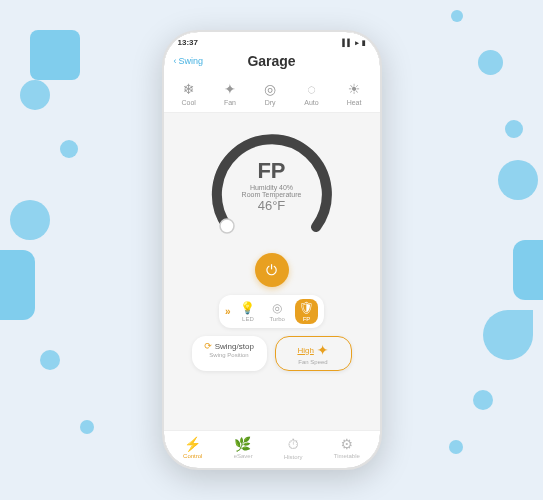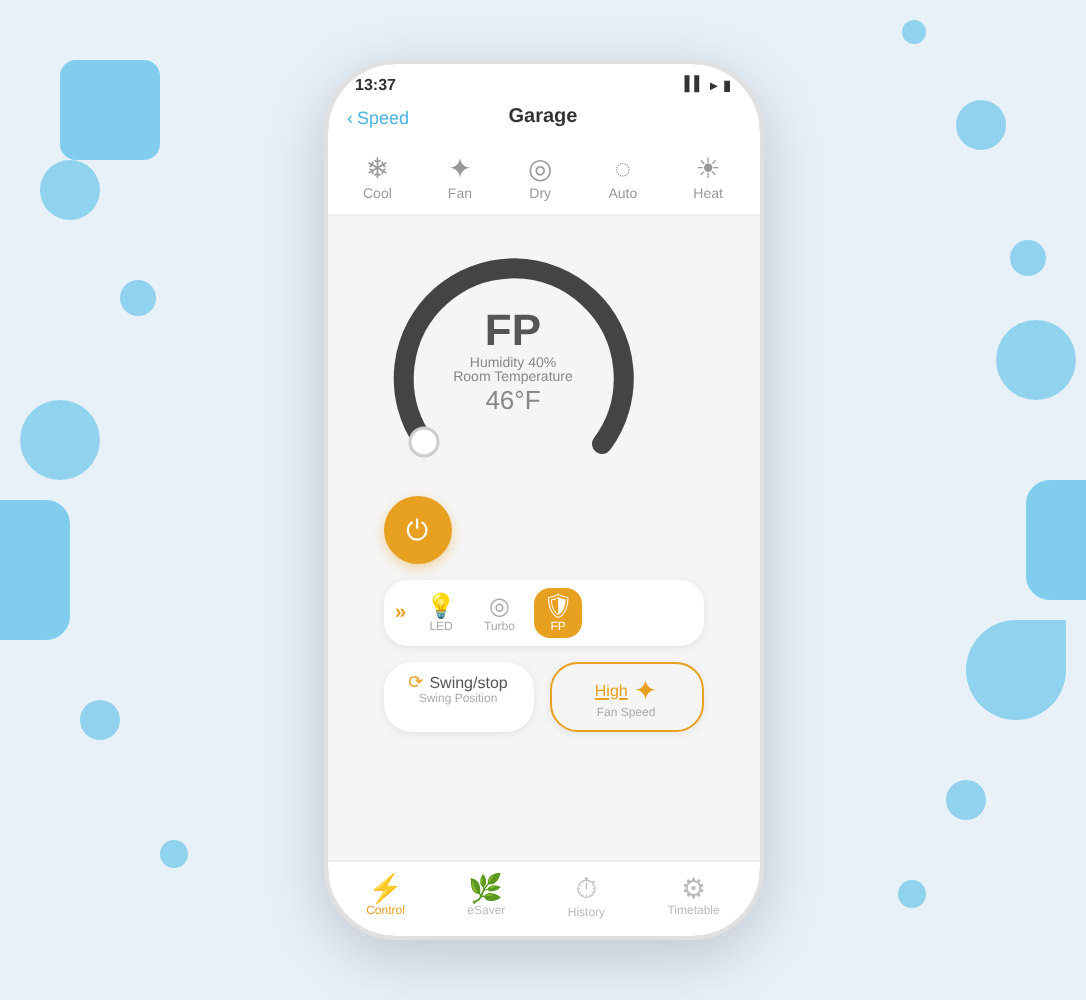--- a/index.html
+++ b/index.html
@@ -83,21 +83,21 @@
       position: absolute;
       left: 10px;
       display: flex;
       align-items: center;
       color: #4ab3e2;
       font-size: 9px;
       gap: 2px;
       cursor: pointer;
     }
     .header-title {
-      font-size: 10px;
+      font-size: 14px;
       font-weight: 600;
       color: #333;
     }
 
     
     .mode-tabs {
       background: #fff;
       display: flex;
       justify-content: space-around;
       padding: 6px 4px 6px;
@@ -117,20 +117,21 @@
     .mode-tab-label {
       font-size: 7px;
       color: #999;
     }
 
     
     .main-content {
       flex: 1;
       display: flex;
       flex-direction: column;
+      align-items: center;
       padding: 8px 28px 4px;
       background: #f5f5f5;
     }
 
     
     .arc-container {
       width: 130px;
       height: 130px;
       position: relative;
       margin-bottom: 2px;
@@ -346,21 +347,21 @@
       <div class="status-icons">
         <span>▌▌</span>
         <span>▸</span>
         <span>▮</span>
       </div>
     </div>
 
     <div class="header">
       <div class="header-back">
         <span>‹</span>
-        <span>Speed</span>
+        <span>Swing</span>
       </div>
       <span class="header-title">Garage</span>
     </div>
 
     <div class="mode-tabs">
       <div class="mode-tab">
         <span class="mode-tab-icon">❄</span>
         <span class="mode-tab-label">Cool</span>
       </div>
       <div class="mode-tab">

